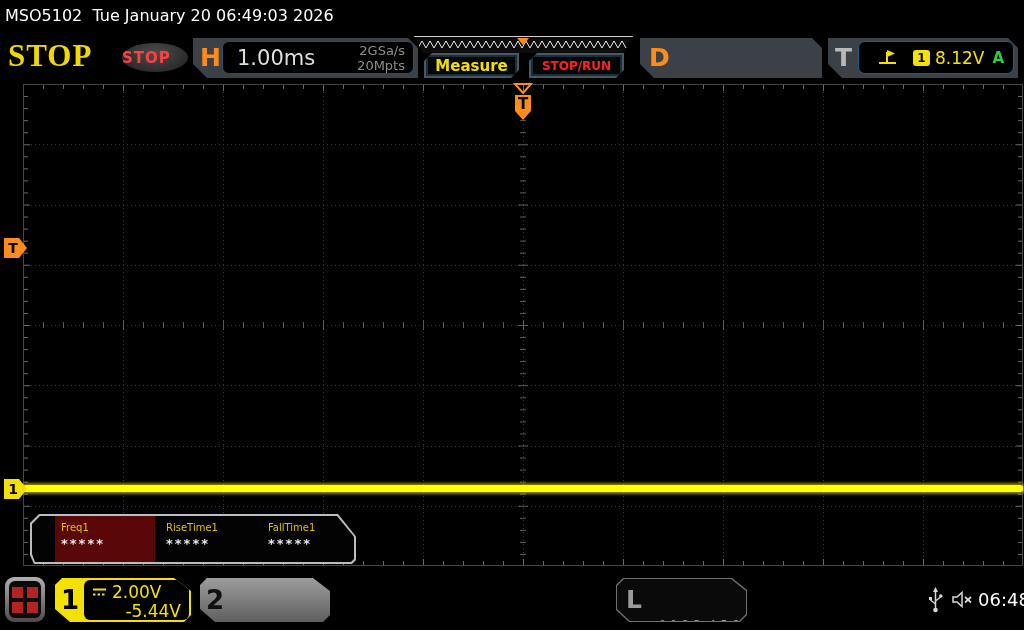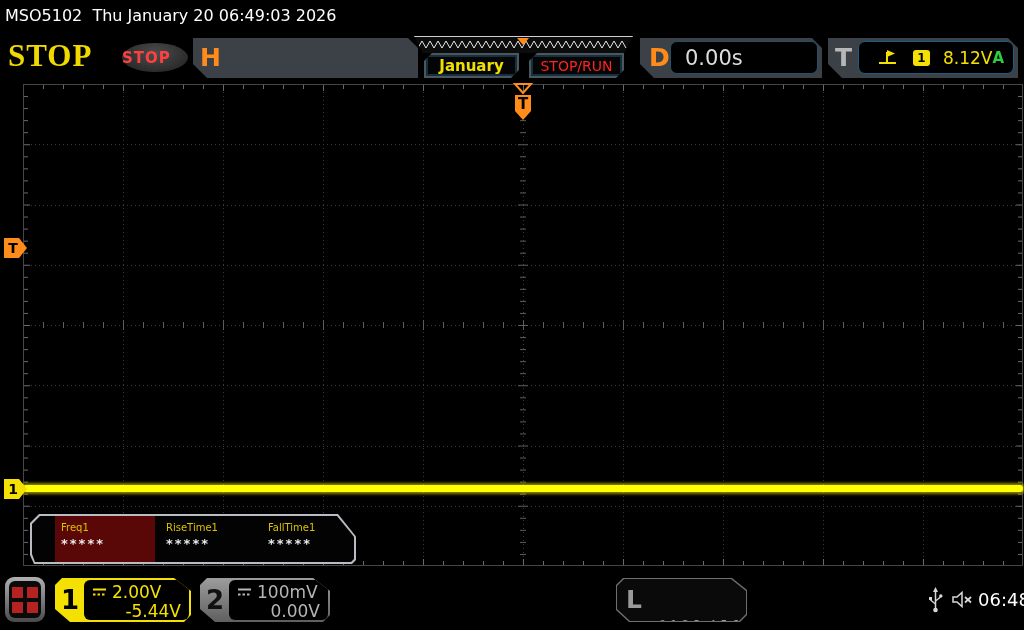--- a/index.html
+++ b/index.html
@@ -36,34 +36,34 @@
              border-top:1px solid #d0d0d0; }
   .preview svg { position:absolute; left:0; top:0; }
 
   .hdr-btn { top:53px; height:25px; width:95px; background:#050505;
              border:2px solid #4c565e; box-shadow:inset 0 0 0 2px #14303f;
              clip-path:polygon(8px 0, 100% 0, 100% calc(100% - 8px), calc(100% - 8px) 100%, 0 100%, 0 8px);
              display:flex; align-items:center; justify-content:center; }
   .measure-btn { left:424px; }
   .measure-btn span { color:#f0e000; font-weight:bold; font-size:15px; }
   .stoprun-btn { left:529px; }
-  .stoprun-btn span { color:#ff2222; font-weight:normal; font-size:14px; }
+  .stoprun-btn span { color:#ff2222; font-weight:bold; font-size:12px; }
 
   .d-sec { left:640px; width:182px; }
   .d-sec .hdr-letter { position:absolute; left:9px; color:#ff8c1a; }
   .d-inner { left:30px; right:4px; display:flex; align-items:center; }
   .d-delay { color:#dedede; font-size:21px; margin-left:14px; }
 
   .t-sec { left:828px; width:190px; }
   .t-sec .hdr-letter { position:absolute; left:7px; color:#b8b8b8; }
   .t-inner { left:30px; right:4px; border-color:#1f5c85; display:flex; align-items:center; }
   .slope-icon { margin-left:18px; }
   .trig-badge { width:17px; height:16px; background:#f5e003; border-radius:3px; margin-left:14px;
                 color:#000; font-weight:bold; font-size:12px; text-align:center; line-height:16px; }
-  .trig-level { color:#f5e003; font-size:17px; margin-left:13px; }
+  .trig-level { color:#f5e003; font-size:17px; margin-left:5px; }
   .trig-mode { color:#2ecc40; font-size:15px; font-weight:bold; margin-left:auto; margin-right:9px; }
 
   
   .grat { left:23px; top:84px; width:1000px; height:482px; }
   .trace { left:0; right:0; top:401px; height:7px; background:#ffff00; border-radius:3px;
            box-shadow:0 0 3px 2px rgba(255,240,0,.55); }
   .trig-top { left:489px; top:-1px; }
   .side-marker { left:4px; }
   .trig-left { top:237px; }
   .ch1-marker { top:478px; }
@@ -113,50 +113,54 @@
   .logic-rows { position:absolute; left:42px; top:6px; color:#9a9a9a; font-size:11px;
                 line-height:16px; white-space:pre; letter-spacing:0.5px; }
 
   .usb-icon { left:928px; top:587px; }
   .mute-icon { left:950px; top:589px; }
   .clock { left:978px; top:589px; color:#fff; font-size:18px; }
 </style>
 </head>
 <body>
 
-<div class="abs osd-title">MSO5102  Thu January 20 06:49:03 2026</div>
+<div class="abs osd-title">MSO5102  Tue January 20 06:49:03 2026</div>
 
 <div class="abs logo">STOP</div>
 <div class="abs stop-oval">
   <span>STOP</span>
 </div>
 
 <div class="abs hdr-sec h-sec">
   <span class="hdr-letter">H</span>
+  <div class="inner-box h-inner">
+    <span class="h-time">1.00ms</span>
+    <div class="h-rates">
+      <div>2GSa/s</div>
+      <div>20Mpts</div>
+    </div>
+  </div>
 </div>
 
 <div class="abs preview">
   <svg width="219" height="16">
     <polyline points="4,11 8,4 12,11 16,4 20,11 24,4 28,11 32,4 36,11 40,4 44,11 48,4 52,11 56,4 60,11 64,4 68,11 72,4 76,11 80,4 84,11 88,4 92,11 96,4 100,11 104,4 108,11 112,4 116,11 120,4 124,11 128,4 132,11 136,4 140,11 144,4 148,11 152,4 156,11 160,4 164,11 168,4 172,11 176,4 180,11 184,4 188,11 192,4 196,11 200,4 204,11 208,4 212,11" fill="none" stroke="#e6e6e6" stroke-width="1"></polyline>
     <polygon points="103,1 115,1 109,8" fill="#ff8c1a"></polygon>
   </svg>
 </div>
 
 <div class="abs hdr-btn measure-btn">
-  <span>January</span>
+  <span>Measure</span>
 </div>
 <div class="abs hdr-btn stoprun-btn">
   <span>STOP/RUN</span>
 </div>
 
 <div class="abs hdr-sec d-sec">
   <span class="hdr-letter">D</span>
-  <div class="inner-box d-inner">
-    <span class="d-delay">0.00s</span>
-  </div>
 </div>
 
 <div class="abs hdr-sec t-sec">
   <span class="hdr-letter">T</span>
   <div class="inner-box t-inner">
     <svg class="slope-icon" width="22" height="17" viewBox="0 0 22 17">
       <path d="M2 14 H19" stroke="#f5e003" stroke-width="2" fill="none"></path>
       <path d="M10 14 V3" stroke="#f5e003" stroke-width="2" fill="none"></path>
       <polygon points="10,1 18,4.5 10,8" fill="#f5e003"></polygon>
     </svg>
@@ -503,30 +507,20 @@
         <line x1="1" y1="7.5" x2="14" y2="7.5" stroke="currentColor" stroke-width="2" stroke-dasharray="2.5 2"></line>
       </svg>
       <span>2.00V</span>
     </div>
     <div class="ch-row2">-5.44V</div>
   </div>
 </div>
 
 <div class="abs ch-unit ch2-unit">
   <div class="ch-badge">2</div>
-  <div class="ch-panel">
-    <div class="ch-row1">
-      <svg width="15" height="10" viewBox="0 0 15 10">
-        <line x1="1" y1="2.5" x2="14" y2="2.5" stroke="currentColor" stroke-width="2"></line>
-        <line x1="1" y1="7.5" x2="14" y2="7.5" stroke="currentColor" stroke-width="2" stroke-dasharray="2.5 2"></line>
-      </svg>
-      <span>100mV</span>
-    </div>
-    <div class="ch-row2">0.00V</div>
-  </div>
 </div>
 
 <div class="abs logic-box">
   <div class="logic-in">
     <div class="logic-l">L</div>
     <div class="logic-rows">
       <div class="r1">0 1 2 3  4 5 6 7</div>
       
     </div>
   </div>

